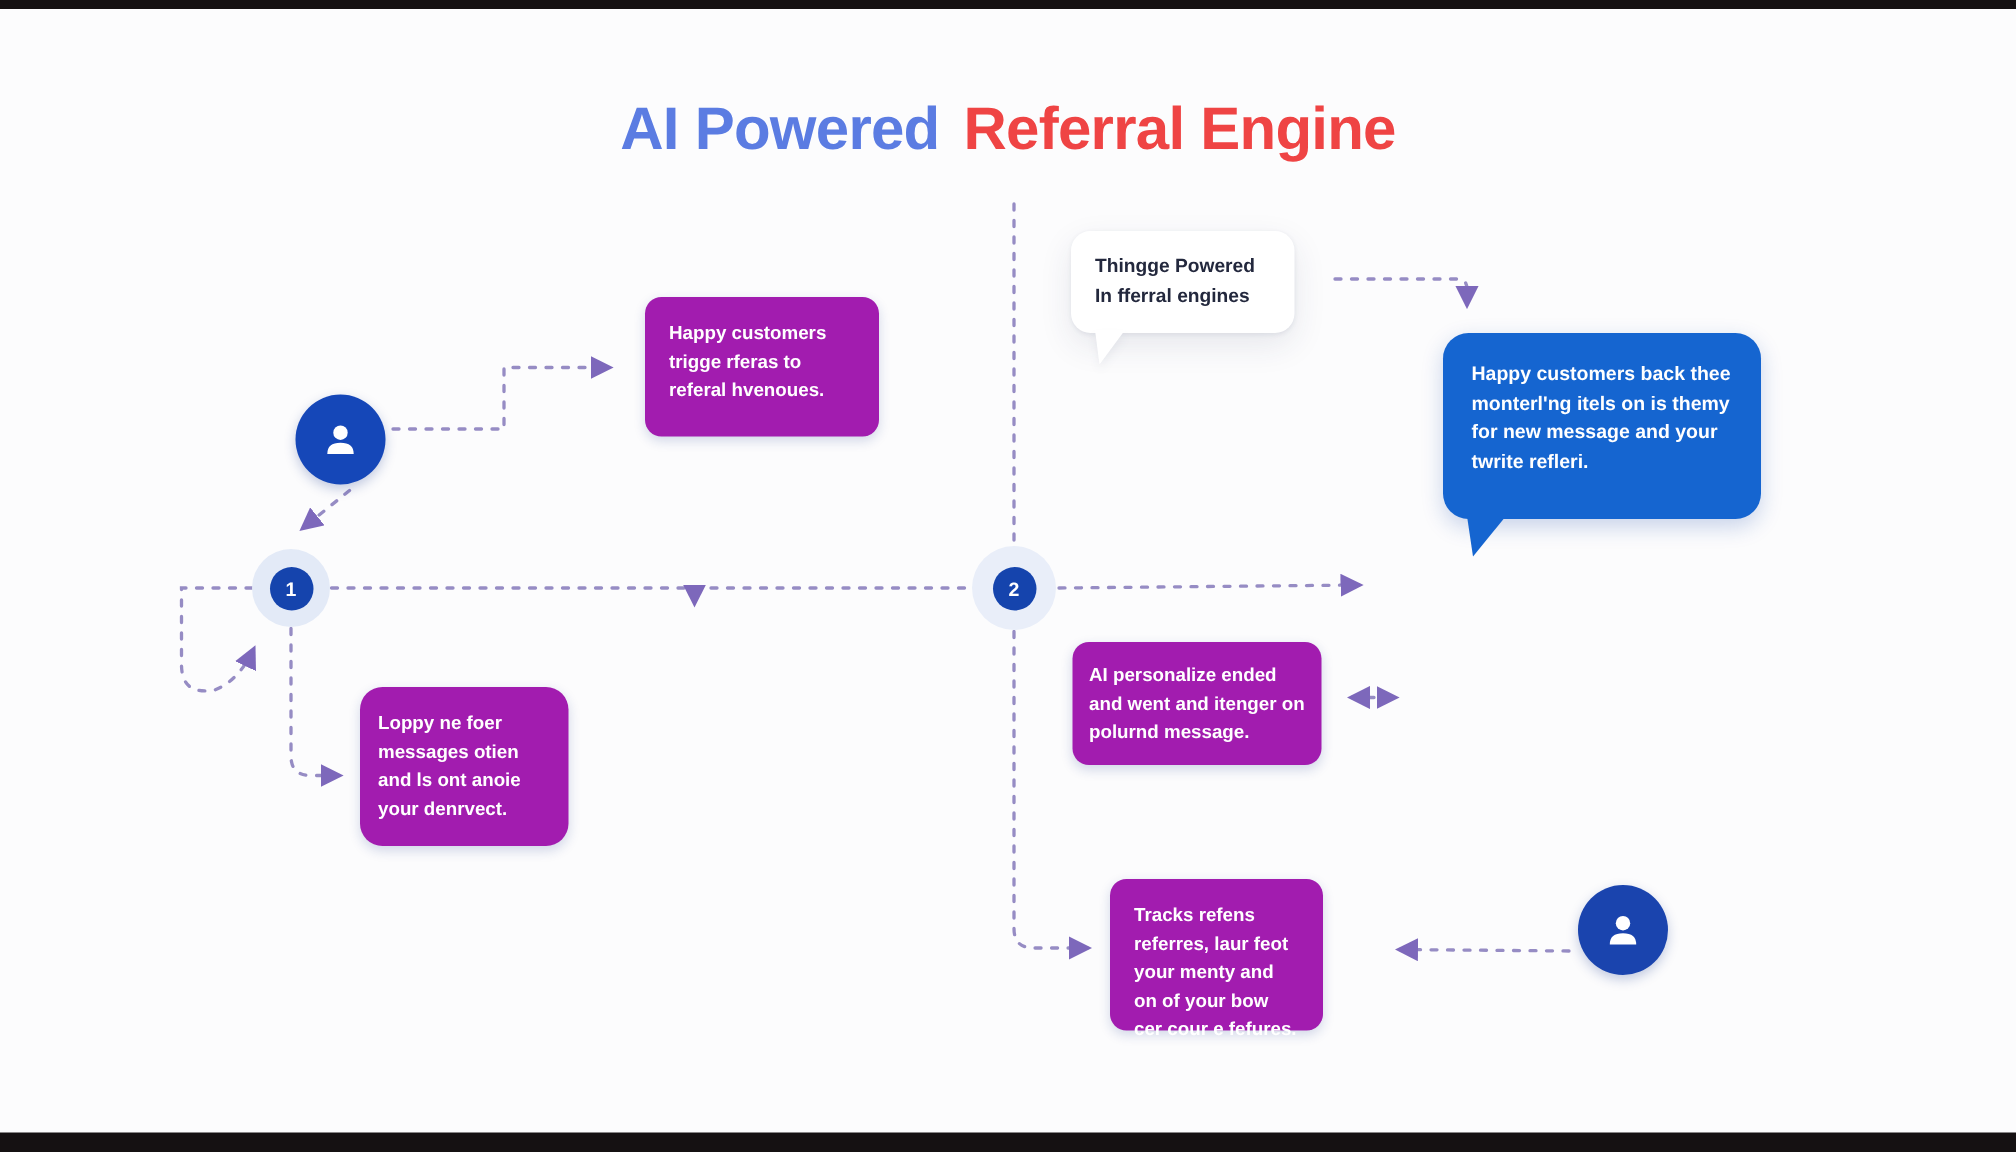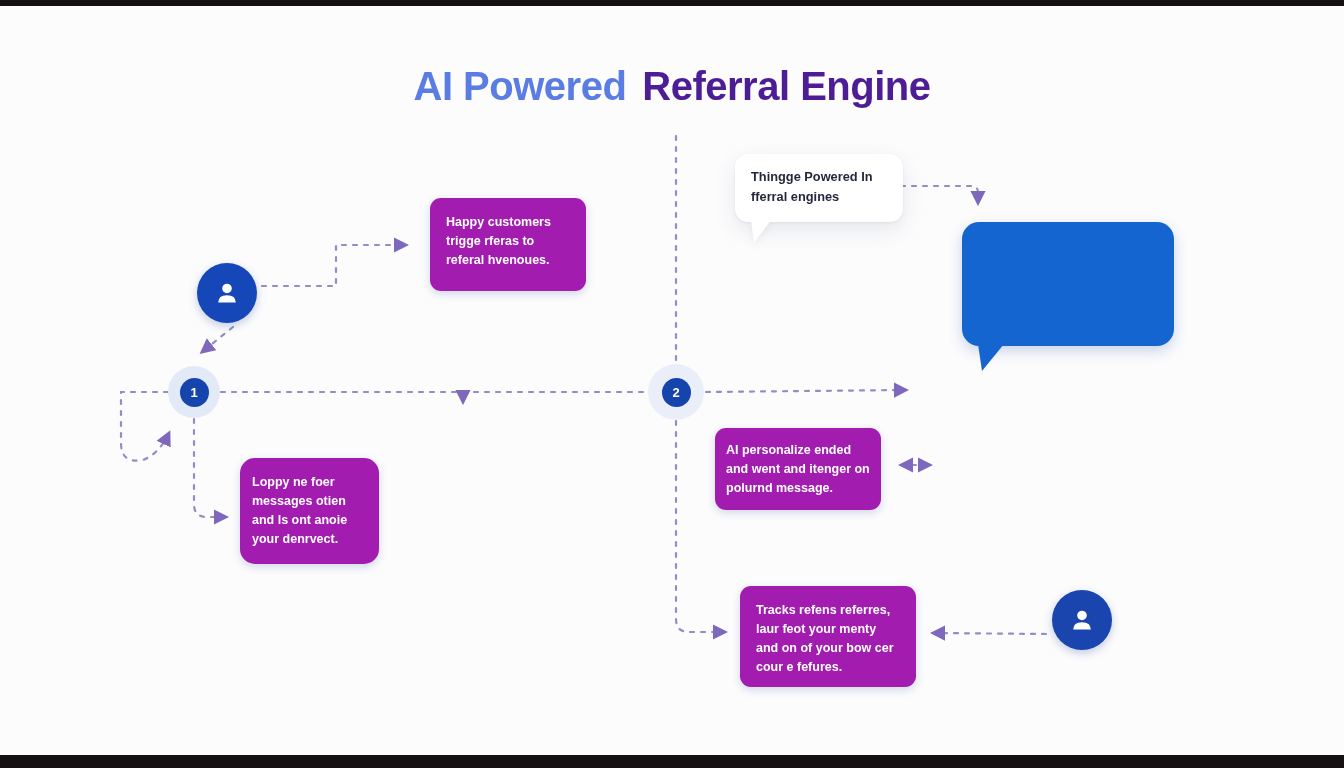--- a/index.html
+++ b/index.html
@@ -9,40 +9,40 @@
     font-family:"Liberation Sans","DejaVu Sans",sans-serif;
   }
   .edge-bar{position:absolute;left:0;width:100%;background:#151112;}
   #bar-top{top:0;height:6px;}
   #bar-bottom{bottom:0;height:13px;}
 
   
   #title{position:absolute;top:64px;left:0;width:100%;text-align:center;
     font-size:40px;font-weight:800;letter-spacing:-0.5px;}
   #title .t1{color:#5b7ce2;margin-right:16px;}
-  #title .t2{color:#4c1d95;}
+  #title .t2{color:#ef4444;}
 
   
   #connectors{position:absolute;left:0;top:0;width:1344px;height:768px;pointer-events:none;}
 
   
   .bluebox{position:absolute;background:#a21caf;color:#ffffff;border-radius:11px;
     font-size:12.5px;font-weight:600;line-height:1.52;padding:15px 16px;box-sizing:border-box;
     box-shadow:0 3px 8px rgba(20,50,140,0.18);}
   #box-trigger{left:430px;top:198px;width:156px;height:93px;}
   #box-messages{left:240px;top:458px;width:139px;height:106px;border-radius:15px;padding-left:12px;}
   #box-personalize{left:715px;top:428px;width:166px;height:82px;padding:13px 11px;}
-  #box-tracks{left:740px;top:586px;width:176px;height:101px;}
+  #box-tracks{left:740px;top:586px;width:142px;height:101px;}
 
   
   .whitebubble{position:absolute;background:#ffffff;color:#23283d;border-radius:13px;
     font-size:12.8px;font-weight:600;line-height:1.55;padding:15px 17px;box-sizing:border-box;
     box-shadow:0 8px 22px rgba(40,50,90,0.10),0 1px 3px rgba(40,50,90,0.08);}
   .tail{position:absolute;width:0;height:0;}
-  #bubble-powered{left:735px;top:154px;width:168px;height:68px;padding:13px 16px;}
+  #bubble-powered{left:714px;top:154px;width:149px;height:68px;padding:13px 16px;}
   #bubble-powered .tail{left:16px;bottom:-21px;
     border-top:23px solid #ffffff;border-right:17px solid transparent;border-left:3px solid transparent;
     filter:drop-shadow(0 4px 3px rgba(40,50,90,0.06));}
   #bubble-requests{left:430px;top:428px;width:211px;height:127px;padding:16px 18px;}
   #bubble-requests .tail-left{left:16px;bottom:-24px;
     border-top:26px solid #ffffff;border-left:4px solid transparent;border-right:18px solid transparent;
     filter:drop-shadow(0 4px 3px rgba(40,50,90,0.06));}
   #bubble-requests .tail-right{right:18px;bottom:-24px;
     border-top:26px solid #ffffff;border-right:4px solid transparent;border-left:18px solid transparent;
     filter:drop-shadow(0 4px 3px rgba(40,50,90,0.06));}
@@ -118,20 +118,21 @@
   <div id="box-trigger" class="bluebox">
     <span>Happy customers trigge rferas to referal hvenoues.</span>
   </div>
 
   <div id="bubble-powered" class="whitebubble">
     <span>Thingge Powered In fferral engines</span>
     <div class="tail"></div>
   </div>
 
   <div id="bubble-monitor">
+    <span>Happy customers back thee monterl'ng itels on is themy for new message and your twrite refleri.</span>
     <div class="tail"></div>
   </div>
 
   <div id="box-messages" class="bluebox">
     <span>Loppy ne foer messages otien and ls ont anoie your denrvect.</span>
   </div>
 
 
   <div id="box-personalize" class="bluebox">
     <span>AI personalize ended and went and itenger on polurnd message.</span>

